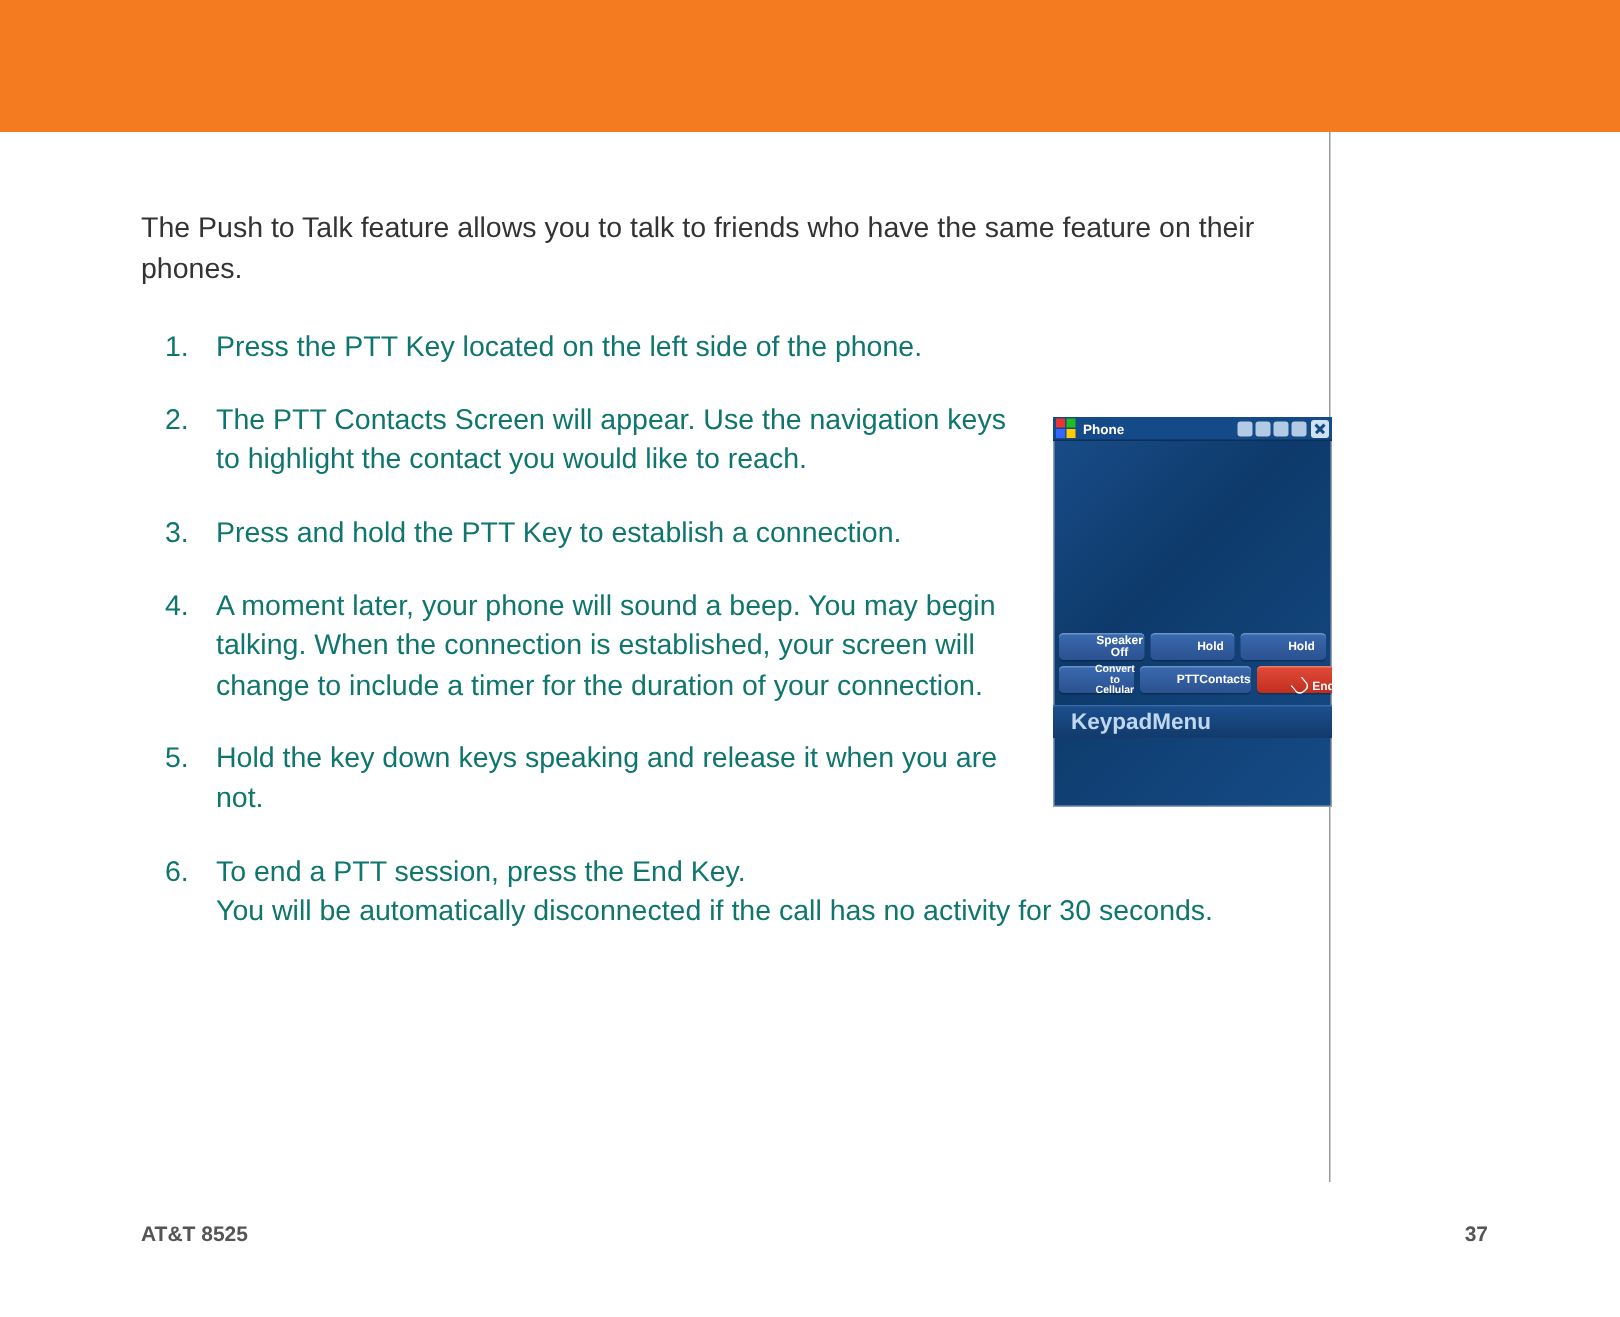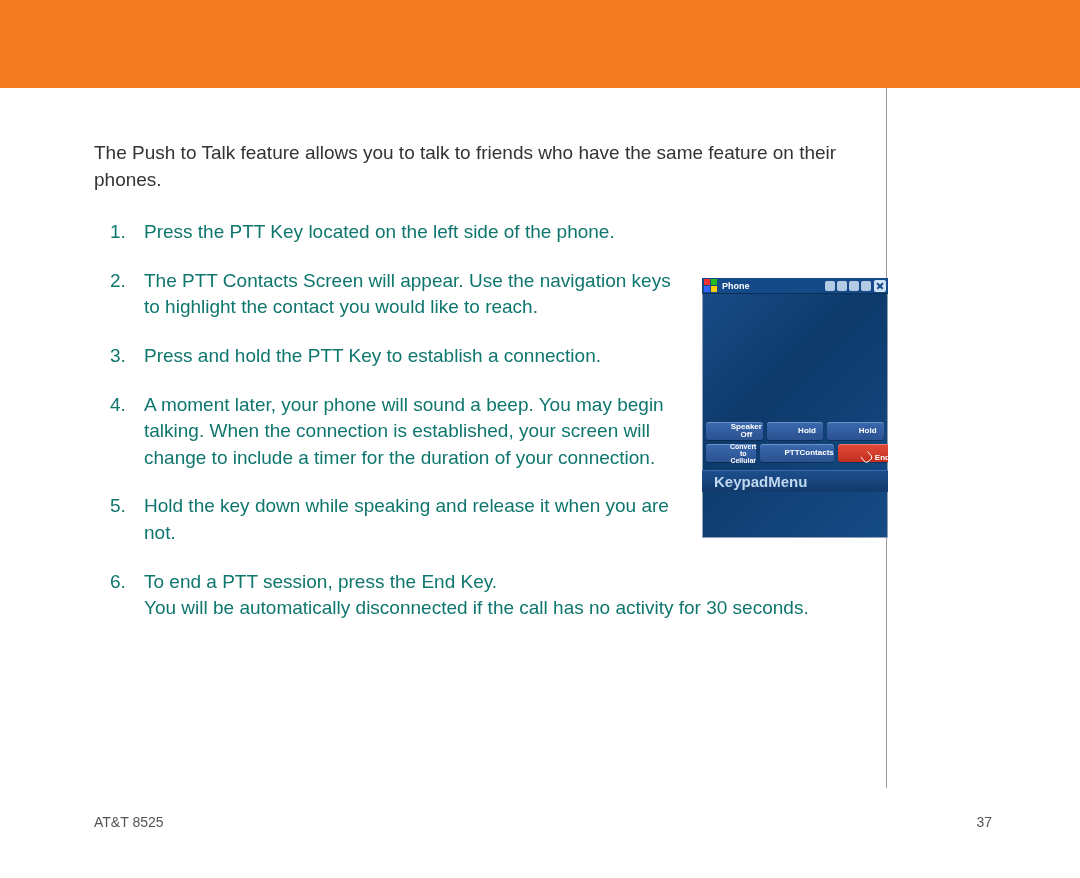--- a/index.html
+++ b/index.html
@@ -77,20 +77,21 @@
   }
   .footer {
     position: absolute;
     left: 94px;
     bottom: 48px;
     width: 898px;
     font-size: 14px;
     color: #555;
     display: flex;
     justify-content: space-between;
+    font-weight: bold;
   }
 
   
   .phone {
     position: absolute;
     top: 278px;
     left: 702px;
     width: 186px;
     height: 260px;
     background: linear-gradient(135deg, #1a4d8a 0%, #0d3a6b 40%, #164b86 100%);
@@ -234,21 +235,21 @@
 <div class="orange-banner"></div>
 <div class="right-rule"></div>
 
 <div class="content">
   <p class="intro">The Push to Talk feature allows you to talk to friends who have the same feature on their phones.</p>
   <ol class="steps">
     <li>Press the PTT Key located on the left side of the phone.</li>
     <li>The PTT Contacts Screen will appear. Use the navigation keys to highlight the contact you would like to reach.</li>
     <li>Press and hold the PTT Key to establish a connection.</li>
     <li>A moment later, your phone will sound a beep. You may begin talking. When the connection is established, your screen will change to include a timer for the duration of your connection.</li>
-    <li>Hold the key down while speaking and release it when you are not.</li>
+    <li>Hold the key down keys speaking and release it when you are not.</li>
     <li class="wide">To end a PTT session, press the End Key.<br>You will be automatically disconnected if the call has no activity for 30 seconds.</li>
   </ol>
 </div>
 
 <div class="phone">
   <div class="ph-top">
     <span class="win"></span>
     <span class="ttl">Phone</span>
     <span class="ico"></span>
     <span class="ico"></span>

